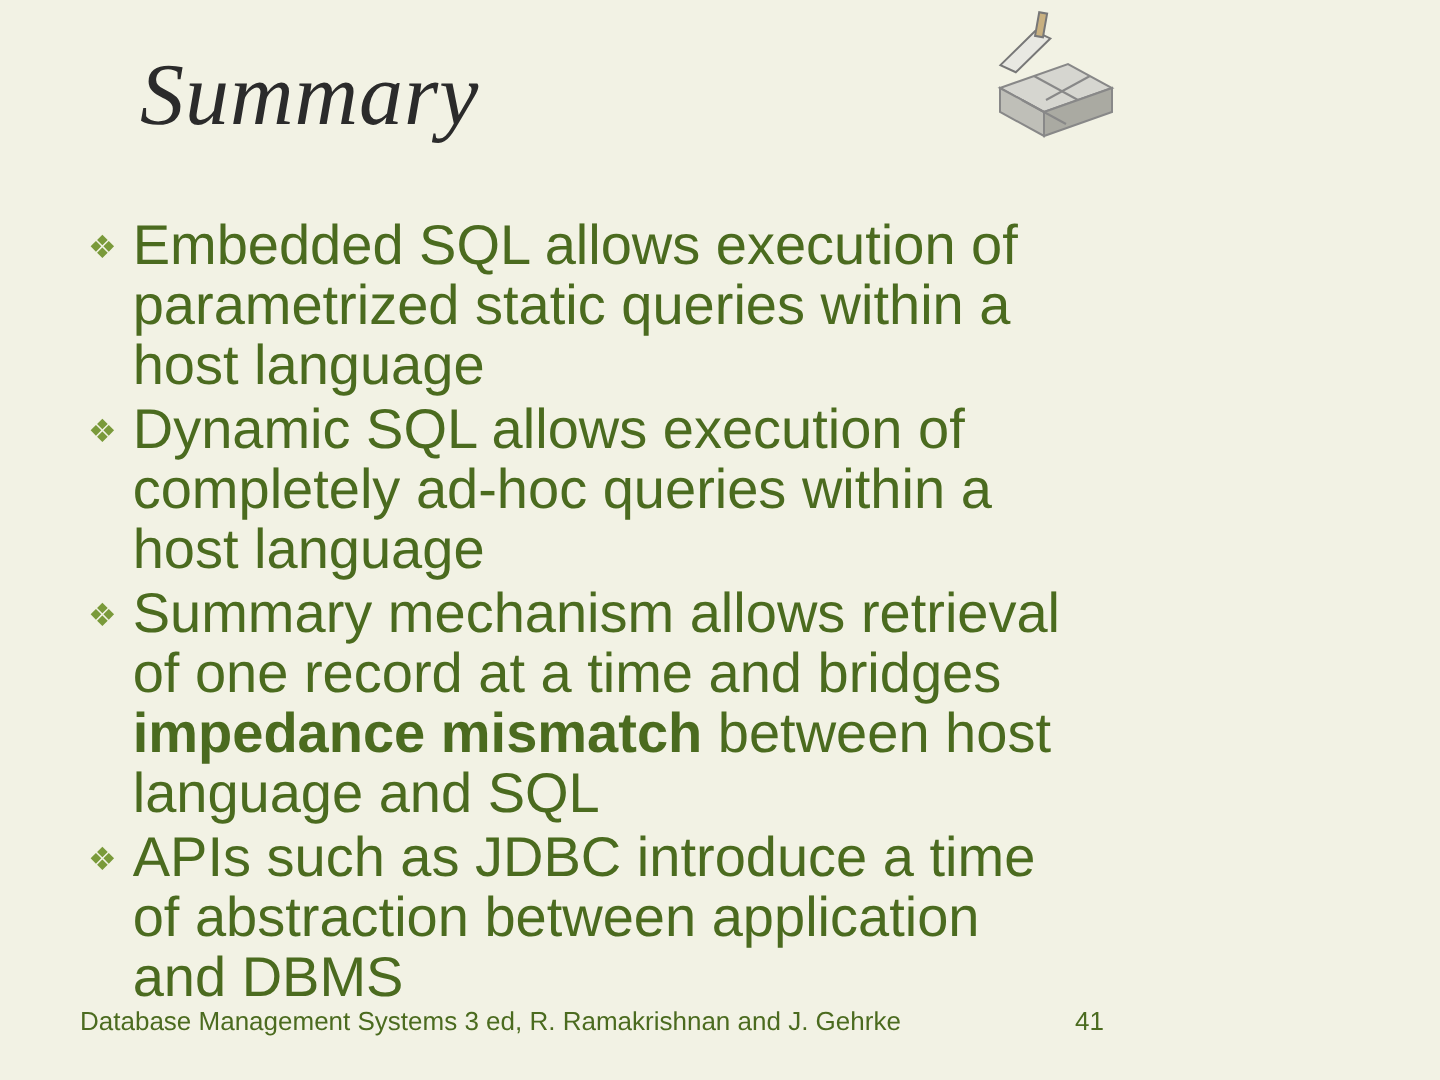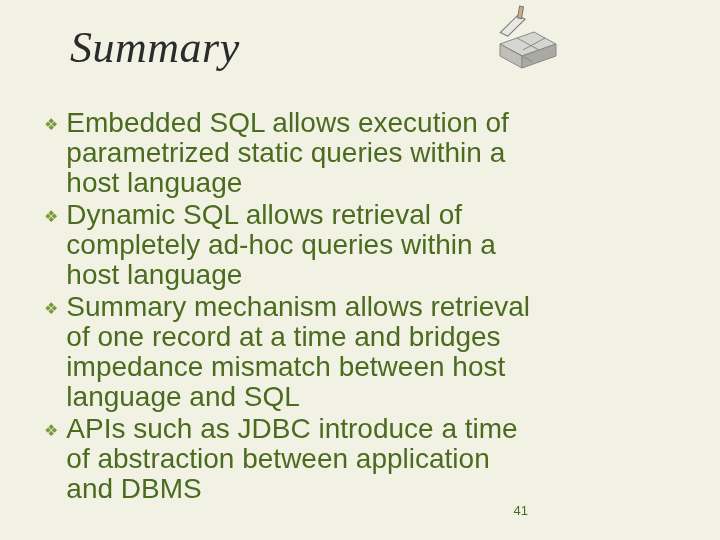--- a/index.html
+++ b/index.html
@@ -46,32 +46,32 @@
     line-height: 30px;
     margin-right: 8px;
     margin-top: 2px;
   }
   .text {
     font-size: 28px;
     line-height: 30px;
     color: #4b6b1f;
   }
   .text b {
-    font-weight: normal;
+    font-weight: bold;
   }
   .footer-left {
     position: absolute;
     left: 40px;
     bottom: 22px;
     font-size: 13px;
     color: #4b6b1f;
   }
   .footer-right {
     position: absolute;
-    right: 52px;
+    right: 28px;
     bottom: 22px;
     font-size: 13px;
     color: #4b6b1f;
     margin-top: 24px;
   }
   .corner-art {
     position: absolute;
     top: 4px;
     right: 18px;
     width: 92px;
@@ -104,26 +104,27 @@
 
   <div class="title">Summary</div>
 
   <div class="body">
     <div class="item">
       <span class="bullet">❖</span>
       <span class="text"><span>Embedded SQL allows execution of parametrized static queries within a host language</span><b></b><span></span></span>
     </div>
     <div class="item">
       <span class="bullet">❖</span>
-      <span class="text"><span>Dynamic SQL allows retrieval of completely ad-hoc queries within a host language</span><b></b><span></span></span>
+      <span class="text"><span>Dynamic SQL allows execution of completely ad-hoc queries within a host language</span><b></b><span></span></span>
     </div>
     <div class="item">
       <span class="bullet">❖</span>
       <span class="text"><span>Summary mechanism allows retrieval of one record at a time and bridges </span><b>impedance mismatch</b><span> between host language and SQL</span></span>
     </div>
     <div class="item">
       <span class="bullet">❖</span>
       <span class="text"><span>APIs such as JDBC introduce a time of abstraction between application and DBMS</span><b></b><span></span></span>
     </div>
   </div>
 
+  <div class="footer-left">Database Management Systems 3 ed,  R. Ramakrishnan and J. Gehrke</div>
   <div class="footer-right">41</div>
 </div>
 
 </body></html>

